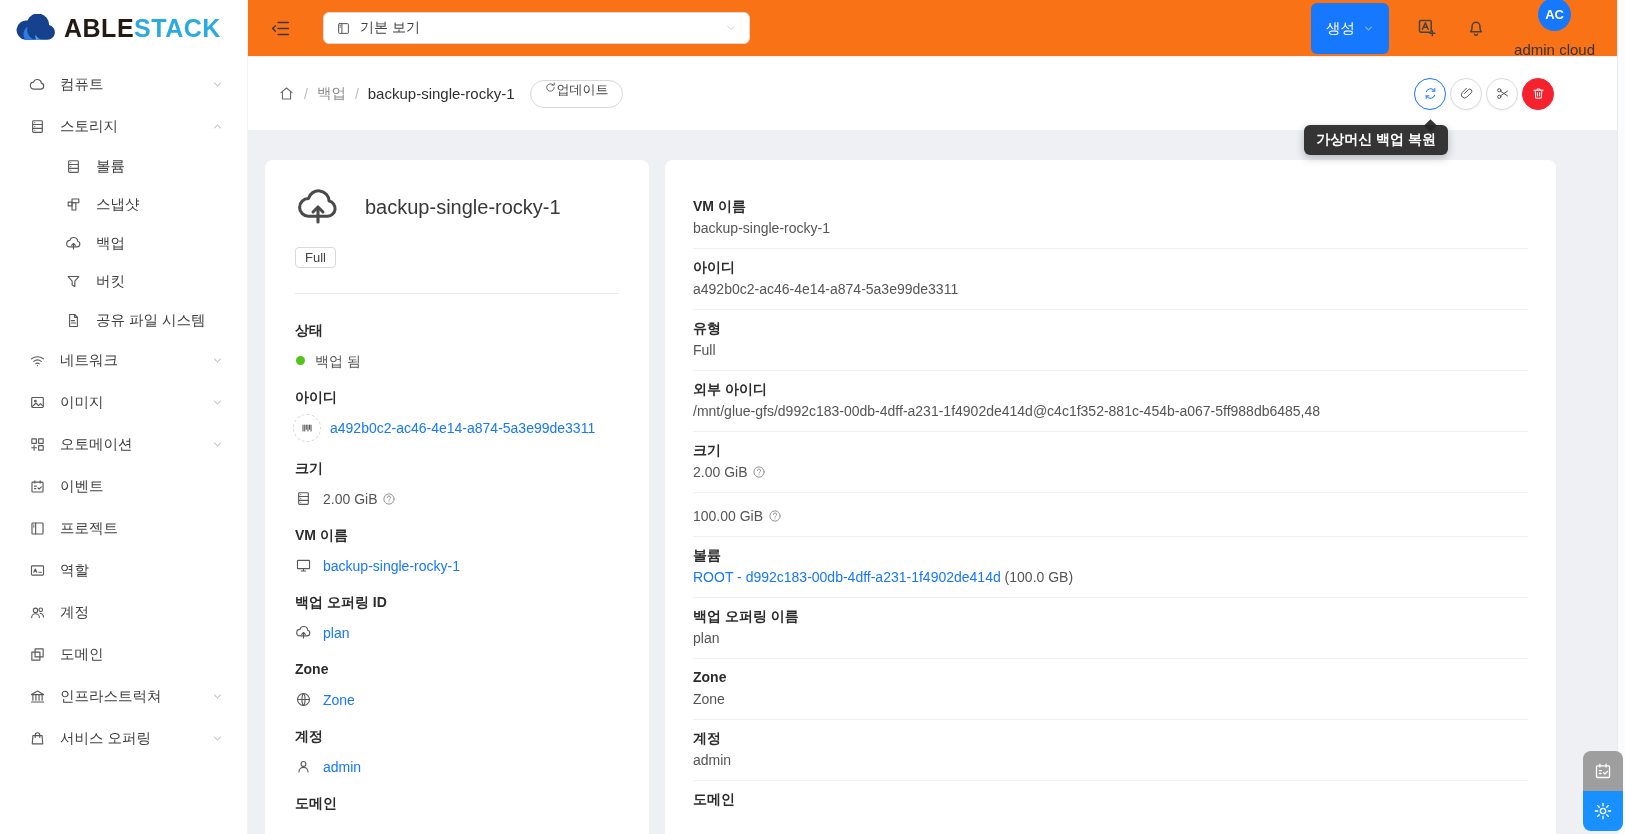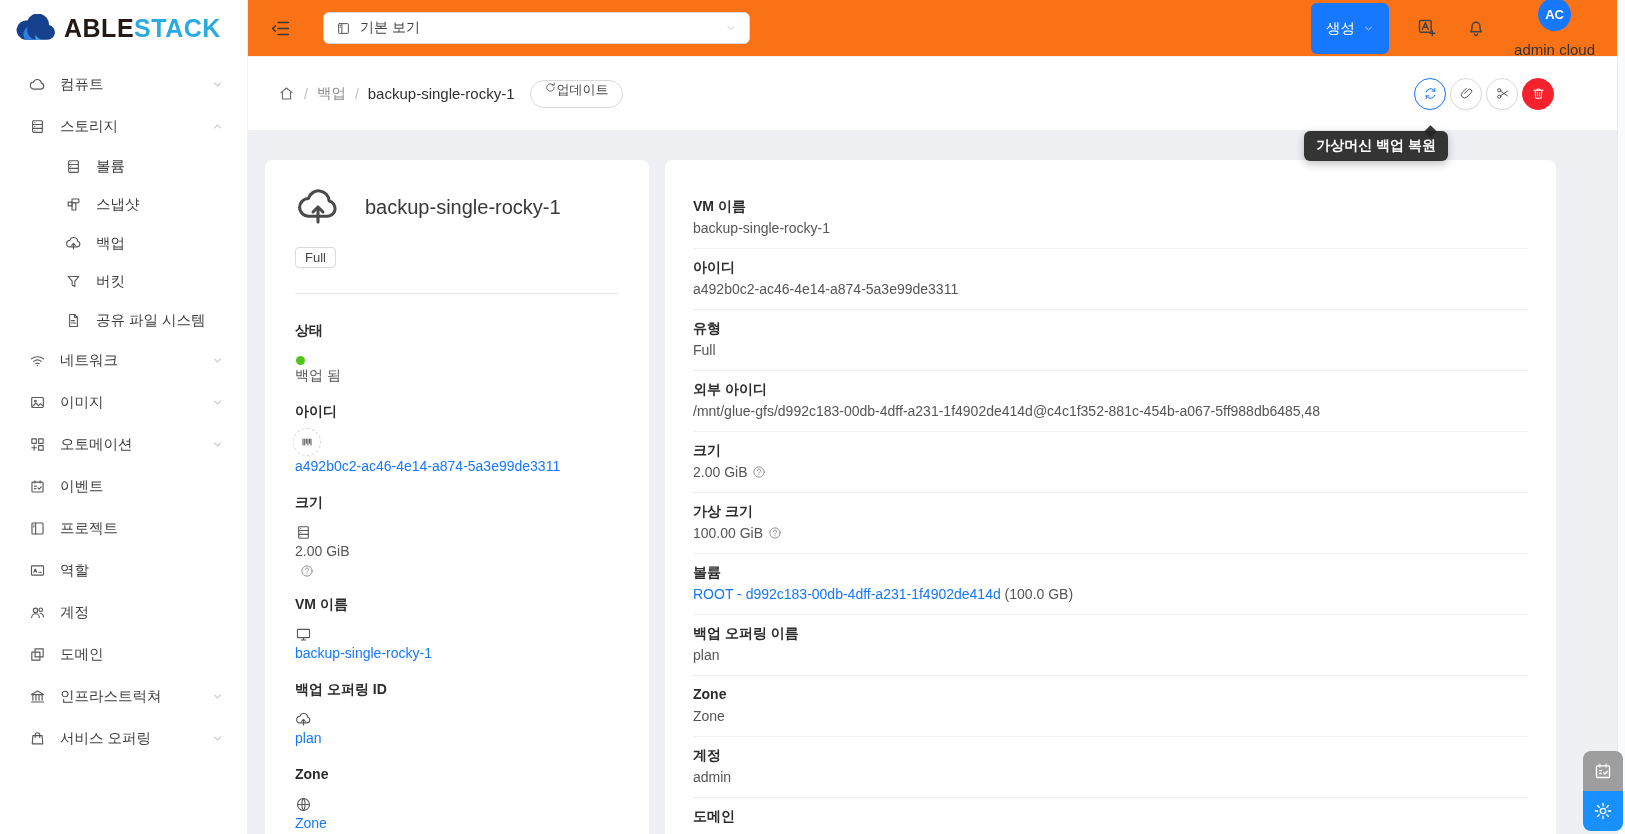--- a/index.html
+++ b/index.html
@@ -44,37 +44,37 @@
   .crumb-root { color:#8c8c8c; font-size:14.5px; cursor:pointer; }
   .crumb-current { color:#2f2f2f; font-size:15px; }
   .update-pill { margin-left:15px; height:28px; display:flex; align-items:flex-start; padding:0 13px; border:1px solid #d9d9d9; border-radius:15px; background:#fff; font-size:13px; color:#444; cursor:pointer; font-family:inherit; }
   .update-pill .up-icon { width:13px; height:13px; color:#555; }
   .page-actions { margin-left:auto; display:flex; align-items:center; gap:4px; }
   .circle-btn { width:32px; height:32px; border-radius:50%; background:#fff; border:1px solid #dcdcdc; color:#555; display:flex; align-items:center; justify-content:center; cursor:pointer; box-shadow:0 1px 2px rgba(0,0,0,.05); }
   .circle-btn .act-icon { width:15px; height:15px; }
   .circle-btn.primary-outline { border-color:#1677ff; color:#1677ff; }
   .circle-btn.danger { background:#f5222d; border-color:#f5222d; color:#fff; }
 
-  .action-tooltip { position:absolute; top:131px; right:177px; background:rgba(38,38,38,.93); color:#fff; font-size:14px; font-weight:600; padding:6px 12px; border-radius:6px; z-index:30; box-shadow:0 3px 8px rgba(0,0,0,.25); white-space:nowrap; }
+  .action-tooltip { position:absolute; top:125px; right:177px; background:rgba(38,38,38,.93); color:#fff; font-size:14px; font-weight:600; padding:6px 12px; border-radius:6px; z-index:30; box-shadow:0 3px 8px rgba(0,0,0,.25); white-space:nowrap; }
   .action-tooltip::before { content:""; position:absolute; top:-4px; right:13px; width:9px; height:9px; background:rgba(38,38,38,.93); transform:rotate(45deg); }
 
   
   .content { height:704px; padding:30px 69px 0 17px; display:flex; gap:16px; align-items:stretch; }
   .card { background:#fff; border-radius:8px 8px 0 0; overflow:hidden; }
   .summary-card { width:384px; flex:none; padding:24px 30px; }
   .details-card { flex:1; padding:28px 28px 0; }
 
   .sum-header { display:flex; align-items:center; }
   .sum-big-icon { width:46px; height:46px; color:#4a4a4a; flex:none; }
   .sum-title { font-size:20px; font-weight:500; color:#383838; margin-left:24px; word-break:break-all; }
   .sum-badge { display:inline-block; margin-top:17px; border:1px solid #d9d9d9; border-radius:4px; padding:2px 9px; font-size:13px; color:#444; background:#fff; }
   .sum-divider { height:1px; background:#e9e9e9; margin:25px 0 28px; }
   .sum-row { margin-bottom:18px; }
   .sum-label { font-size:14px; font-weight:700; color:#2b2b2b; line-height:17px; margin-bottom:12px; }
-  .sum-value { display:flex; align-items:flex-start; font-size:14px; color:#555; line-height:20px;flex-direction:column; }
+  .sum-value { display:flex; align-items:flex-start; font-size:14px; color:#555; line-height:20px; }
   .status-dot { width:9px; height:9px; border-radius:50%; background:#52c41a; margin:5px 10px 0 1px; flex:none; }
   .sum-icon { width:17px; height:17px; color:#595959; margin:1px 11px 0 0; flex:none; }
   .sum-icon.dashed { width:28px; height:28px; border:1px dashed #d9d9d9; border-radius:50%; padding:5px; margin:-4px 9px 0 -2px; }
   .sum-text { word-break:break-all; }
   .link { color:#1677ff; cursor:pointer; }
   .sum-help, .det-help { width:14px; height:14px; color:#8c8c8c; margin:3px 0 0 5px; flex:none; cursor:pointer; }
 
   .det-row { padding:10px 0; border-bottom:1px solid #eef0f2; }
   .det-row:last-child { border-bottom:none; }
   .det-label { font-size:14px; font-weight:700; color:#2b2b2b; line-height:17px; }
@@ -596,21 +596,20 @@
                 <svg viewBox="0 0 24 24" fill="none" stroke="currentColor" stroke-width="1.6" stroke-linecap="round" stroke-linejoin="round">
                   <circle cx="12" cy="12" r="8.8"></circle>
                   <path d="M9.3 9.6a2.7 2.7 0 1 1 3.9 2.4c-.9.45-1.2 1-1.2 1.9"></path>
                   <path d="M12 17h.01"></path>
                 </svg>
               </span>
 
     </div>
   </div>
           <div class="det-row">
-    <div class="det-label">가상 크기</div>
     <div class="det-value">
       <span class="det-text">100.00 GiB</span>
       <span class="det-help" data-icon="question">
                 <svg viewBox="0 0 24 24" fill="none" stroke="currentColor" stroke-width="1.6" stroke-linecap="round" stroke-linejoin="round">
                   <circle cx="12" cy="12" r="8.8"></circle>
                   <path d="M9.3 9.6a2.7 2.7 0 1 1 3.9 2.4c-.9.45-1.2 1-1.2 1.9"></path>
                   <path d="M12 17h.01"></path>
                 </svg>
               </span>
 

